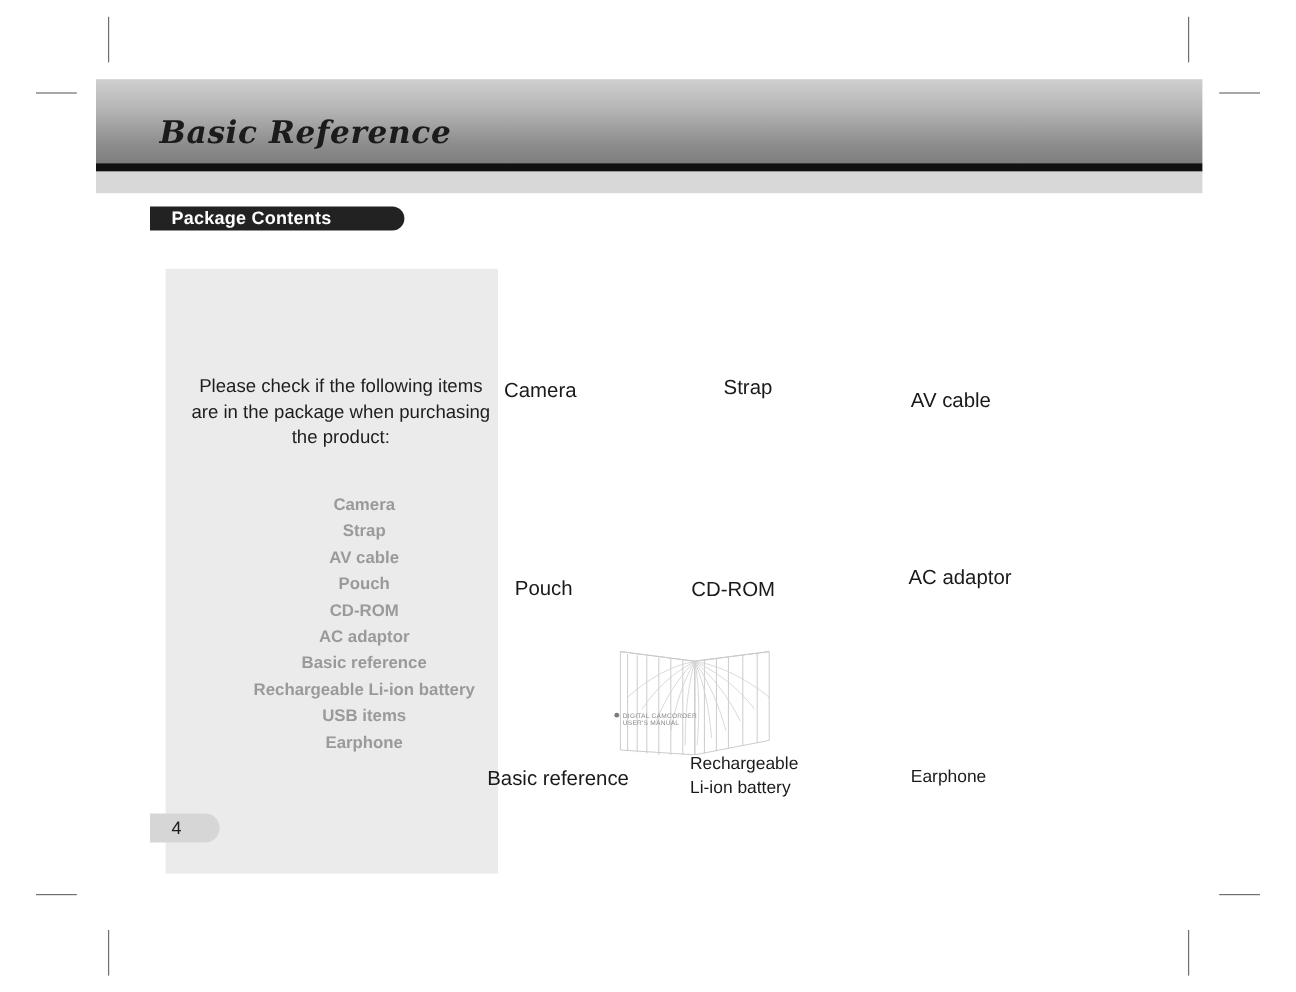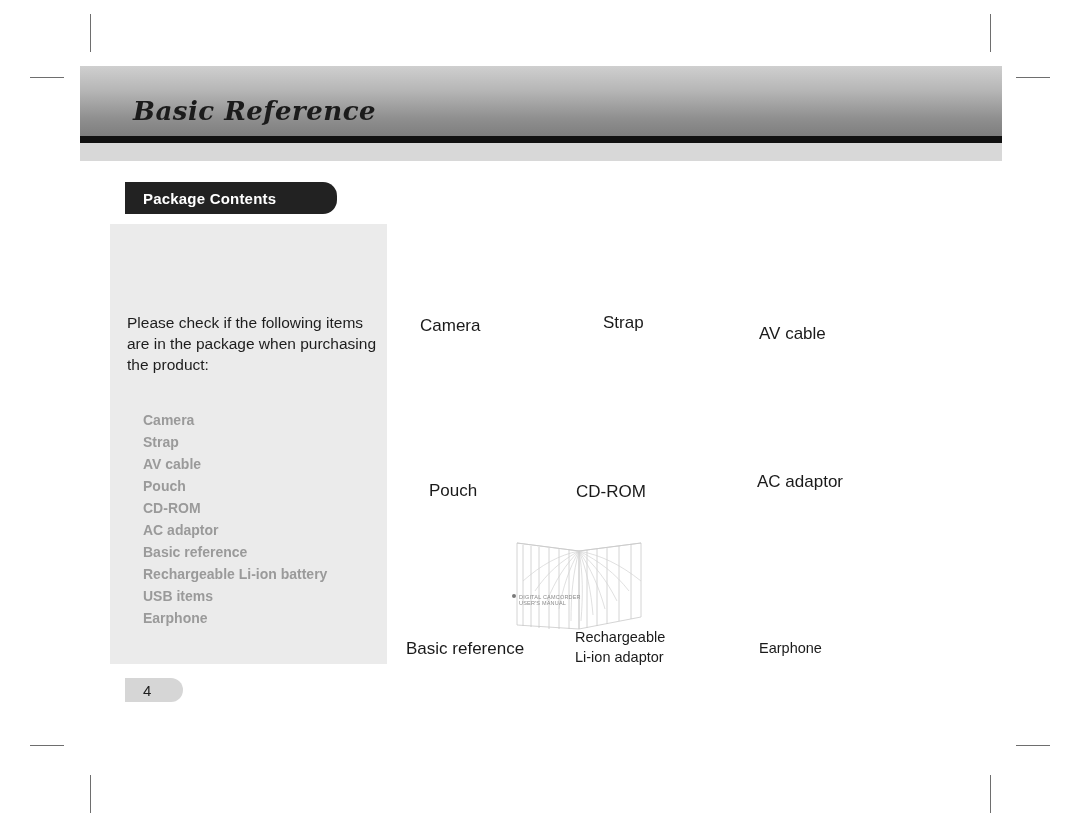--- a/index.html
+++ b/index.html
@@ -66,45 +66,46 @@
     top: 77px;
     width: 922px;
     height: 18px;
     background: #d8d8d8;
   }
 
   
   .section-tab {
     position: absolute;
     left: 45px;
-    top: 116px;
-    height: 32px;
+    top: 106px;
+    height: 20px;
     min-width: 212px;
     background: #222222;
     border-radius: 0 14px 14px 0;
     display: flex;
     align-items: center;
     padding: 0 26px 0 18px;
     box-sizing: border-box;
   }
   .section-tab span {
     color: #ffffff;
     font-size: 15px;
     font-weight: bold;
     letter-spacing: 0.2px;
   }
 
   
   .left-panel {
     position: absolute;
-    left: 30px;
+    left: 58px;
     top: 158px;
     width: 277px;
-    height: 440px;
+    height: 504px;
     background: #ebebeb;
+    text-align: center;
   }
   .intro {
     position: absolute;
     left: 17px;
     top: 88px;
     width: 258px;
     font-size: 15.5px;
     line-height: 21px;
     color: #1d1d1d;
   }
@@ -229,21 +230,21 @@
     <div class="cell" style="left:0px;   top:0px;">Camera</div>
     <div class="cell" style="left:183px; top:-3px;">Strap</div>
     <div class="cell" style="left:339px; top:8px;">AV cable</div>
 
     <div class="cell" style="left:9px;   top:165px;">Pouch</div>
     <div class="cell" style="left:156px; top:166px;">CD-ROM</div>
     <div class="cell" style="left:337px; top:156px;">AC adaptor</div>
 
     <div class="cell" style="left:-14px; top:323px;">Basic reference</div>
     <div class="cell small" style="left:155px; top:311px; white-space:pre-line;">Rechargeable
-Li-ion adaptor</div>
+Li-ion battery</div>
     <div class="cell small" style="left:339px; top:322px;">Earphone</div>
   </div>
 
   <div class="booklet">
     <svg width="150" height="90" viewBox="0 0 150 90" aria-hidden="true">
       <g fill="none" stroke="#c9c9c9" stroke-width="0.8">
         <path d="M8 2 L8 84 L70 88 L70 10 Z"></path>
         <path d="M70 10 L70 88 L132 76 L132 2 Z"></path>
         <path d="M8 2 L70 10 L132 2"></path>
         <path d="M14 4 L14 85"></path>

